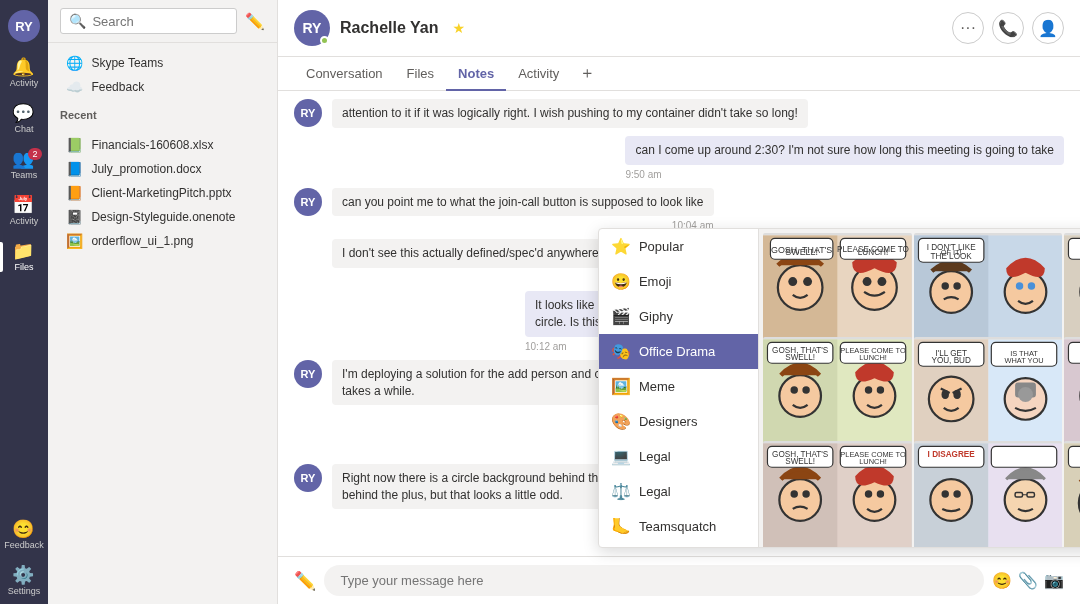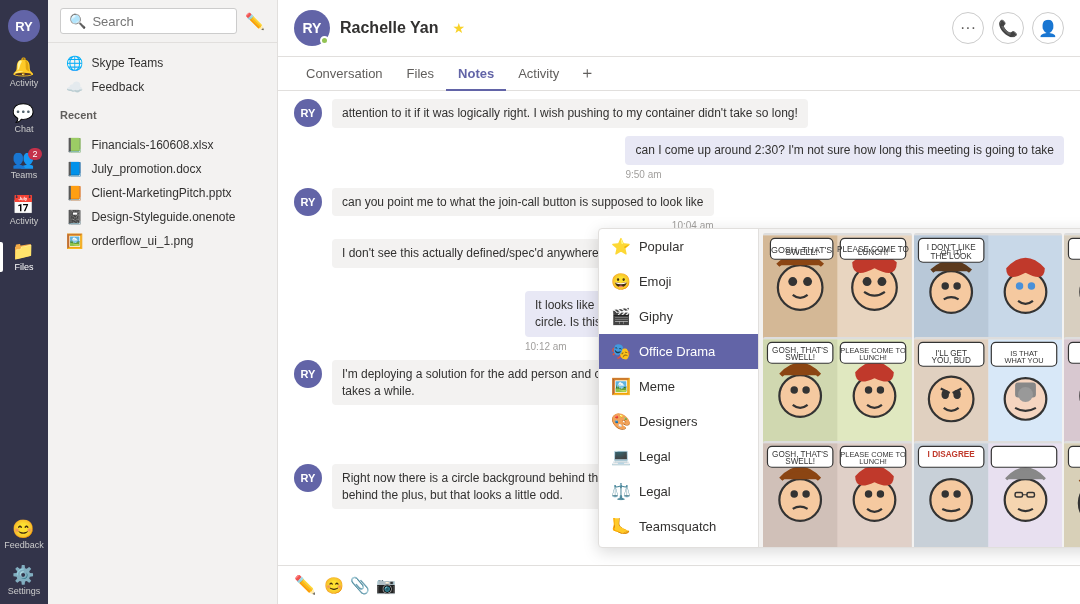--- a/index.html
+++ b/index.html
@@ -382,20 +382,21 @@
       <div class="msg-avatar" style="background:#6264a7;">RY</div>
       <div class="msg-content">
         <div class="msg-bubble">Right now there is a circle background behind the plus sign. I'm going to try to remove the circle behind the plus, but that looks a little odd.</div>
       </div>
     </div>
 
   </div>
 
   <div class="input-bar">
     <span class="input-attach">✏️</span>
+    <input class="input-field" type="text" placeholder="Type your message here" style="">
     <div class="input-actions">
       <span class="input-action">😊</span>
       <span class="input-action">📎</span>
       <span class="input-action">📷</span>
     </div>
   </div>
 
   <div class="gif-picker">
     <div class="gif-menu">
 

